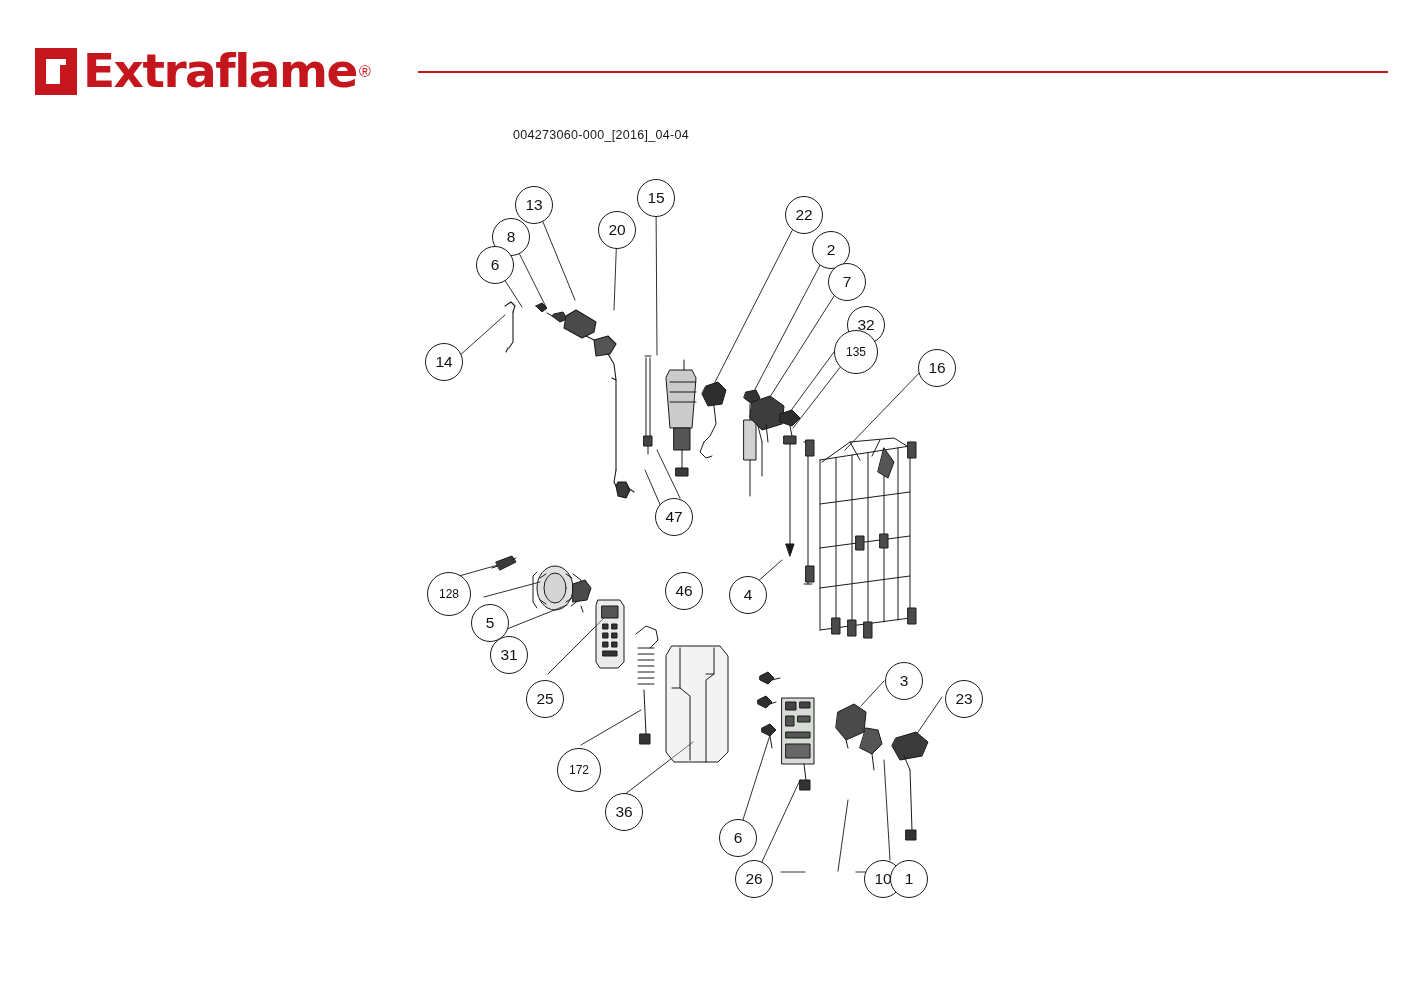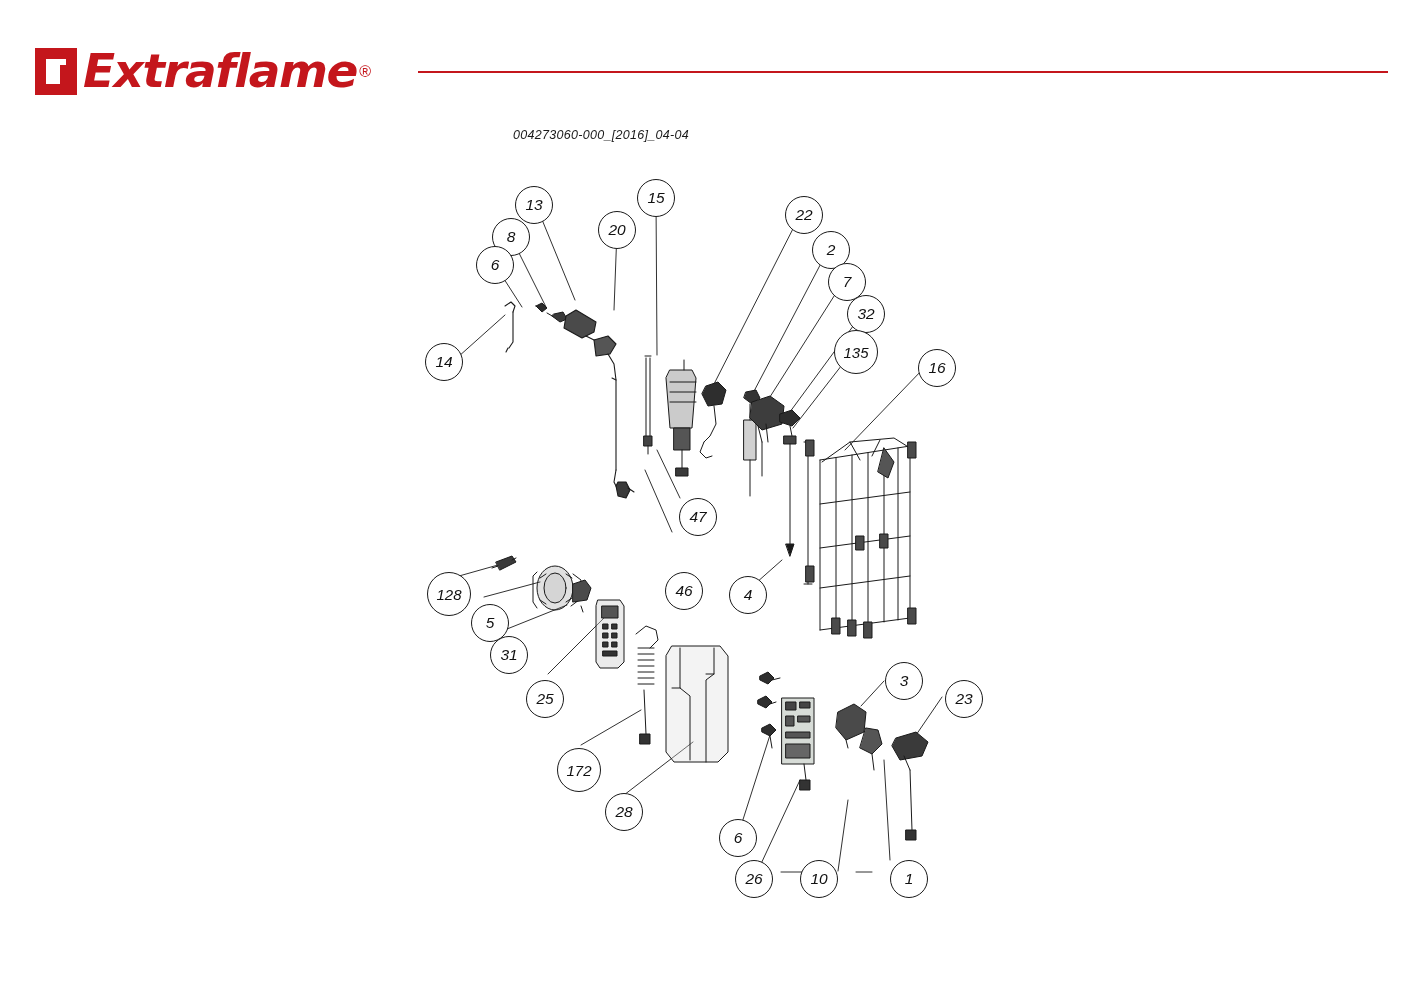--- a/index.html
+++ b/index.html
@@ -11,21 +11,20 @@
     width: 1410px;
     height: 996px;
     font-family: "Liberation Sans", sans-serif;
     position: relative;
     overflow: hidden;
   }
   #page {
     position: relative;
     width: 1410px;
     height: 996px;
-    font-style: italic;
   }
 
   
   #header {
     position: absolute;
     left: 0; top: 0;
     width: 1410px;
     height: 130px;
   }
   #logo {
@@ -115,21 +114,21 @@
     color: #111111;
     font-size: 15.5px;
     font-family: "Liberation Sans", sans-serif;
     display: flex;
     align-items: center;
     justify-content: center;
     box-sizing: border-box;
     z-index: 5;
   }
   .balloon.w2 { width: 38px; height: 38px; }
-  .balloon.w3 { width: 44px; height: 44px; font-size: 15px; }
+  .balloon.w3 { width: 44px; height: 44px; font-size: 12px; }
 </style>
 </head>
 <body>
 
 <div id="page">
 
   <div id="header">
     <div id="logo">
       <div id="logo-mark"></div>
       <div id="logo-text">Extraflame</div>
@@ -374,33 +373,33 @@
   </div>
 
   <div class="balloon w2" style="left:515px; top:186px;">13</div>
   <div class="balloon w2" style="left:637px; top:179px;">15</div>
   <div class="balloon w2" style="left:598px; top:211px;">20</div>
   <div class="balloon w2" style="left:785px; top:196px;">22</div>
   <div class="balloon w2" style="left:492px; top:218px;">8</div>
   <div class="balloon w2" style="left:812px; top:231px;">2</div>
   <div class="balloon w2" style="left:476px; top:246px;">6</div>
   <div class="balloon w2" style="left:828px; top:263px;">7</div>
-  <div class="balloon w2" style="left:847px; top:295px;">32</div>
+  <div class="balloon w2" style="left:847px; top:306px;">32</div>
   <div class="balloon w3" style="left:834px; top:330px;">135</div>
   <div class="balloon w2" style="left:425px; top:343px;">14</div>
   <div class="balloon w2" style="left:918px; top:349px;">16</div>
-  <div class="balloon w2" style="left:679px; top:498px;">47</div>
+  <div class="balloon w2" style="left:655px; top:498px;">47</div>
   <div class="balloon w2" style="left:665px; top:536px;margin-top:36px;">46</div>
   <div class="balloon w3" style="left:427px; top:572px;">128</div>
   <div class="balloon w2" style="left:729px; top:576px;">4</div>
   <div class="balloon w2" style="left:471px; top:604px;">5</div>
   <div class="balloon w2" style="left:490px; top:636px;">31</div>
   <div class="balloon w2" style="left:526px; top:680px;">25</div>
   <div class="balloon w2" style="left:885px; top:662px;">3</div>
   <div class="balloon w2" style="left:945px; top:680px;">23</div>
   <div class="balloon w3" style="left:557px; top:748px;">172</div>
-  <div class="balloon w2" style="left:605px; top:793px;">28</div>
+  <div class="balloon w2" style="left:605px; top:793px;">36</div>
   <div class="balloon w2" style="left:719px; top:819px;">6</div>
   <div class="balloon w2" style="left:735px; top:860px;">26</div>
-  <div class="balloon w2" style="left:800px; top:860px;">10</div>
+  <div class="balloon w2" style="left:864px; top:860px;">10</div>
   <div class="balloon w2" style="left:890px; top:860px;">1</div>
 
 </div>
 
 </body></html>

